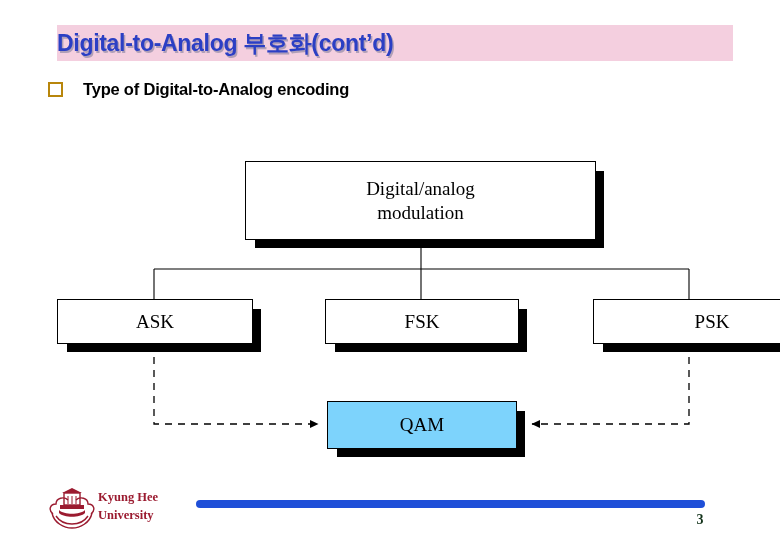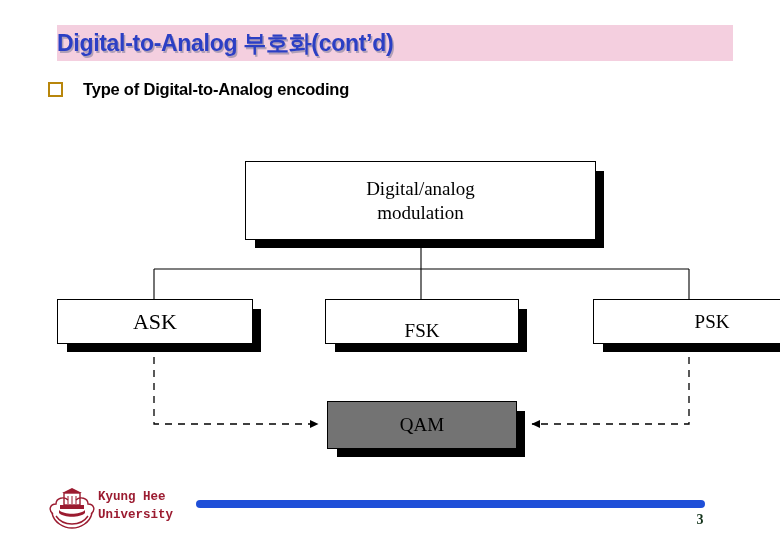--- a/index.html
+++ b/index.html
@@ -97,45 +97,44 @@
     top: 150px;
     width: 351px;
     height: 79px;
     font-size: 19px;
   }
   #node-ask {
     left: 25px;
     top: 288px;
     width: 196px;
     height: 45px;
-    font-size: 22px;
+    font-size: 19px;
   }
   #node-fsk {
     left: 293px;
     top: 288px;
     width: 194px;
     height: 45px;
     font-size: 19px;
-    align-items: flex-end;
   }
   #node-psk {
     left: 561px;
     top: 288px;
     width: 195px;
     height: 45px;
     font-size: 19px;
     padding-left: 43px;
   }
   #node-qam {
     left: 295px;
     top: 390px;
     width: 190px;
     height: 48px;
     font-size: 19px;
-    background: #737373;
+    background: #7dd3fc;
     border: 1.6px solid #000;
     justify-content: center;
   }
 
   
   .connectors {
     position: absolute;
     left: 0;
     top: 0;
     width: 780px;
@@ -148,21 +147,21 @@
     position: absolute;
     left: 46px;
     top: 486px;
     width: 52px;
     height: 46px;
   }
   .footer-univ {
     position: absolute;
     left: 98px;
     top: 488px;
-    font-family: Liberation Mono, monospace;
+    font-family: Liberation Serif, serif;
     font-size: 12.5px;
     font-weight: bold;
     color: #9b1b30;
     line-height: 1.45;
     white-space: pre-line;
   }
   .footer-bar {
     position: absolute;
     left: 196px;
     top: 500px;

